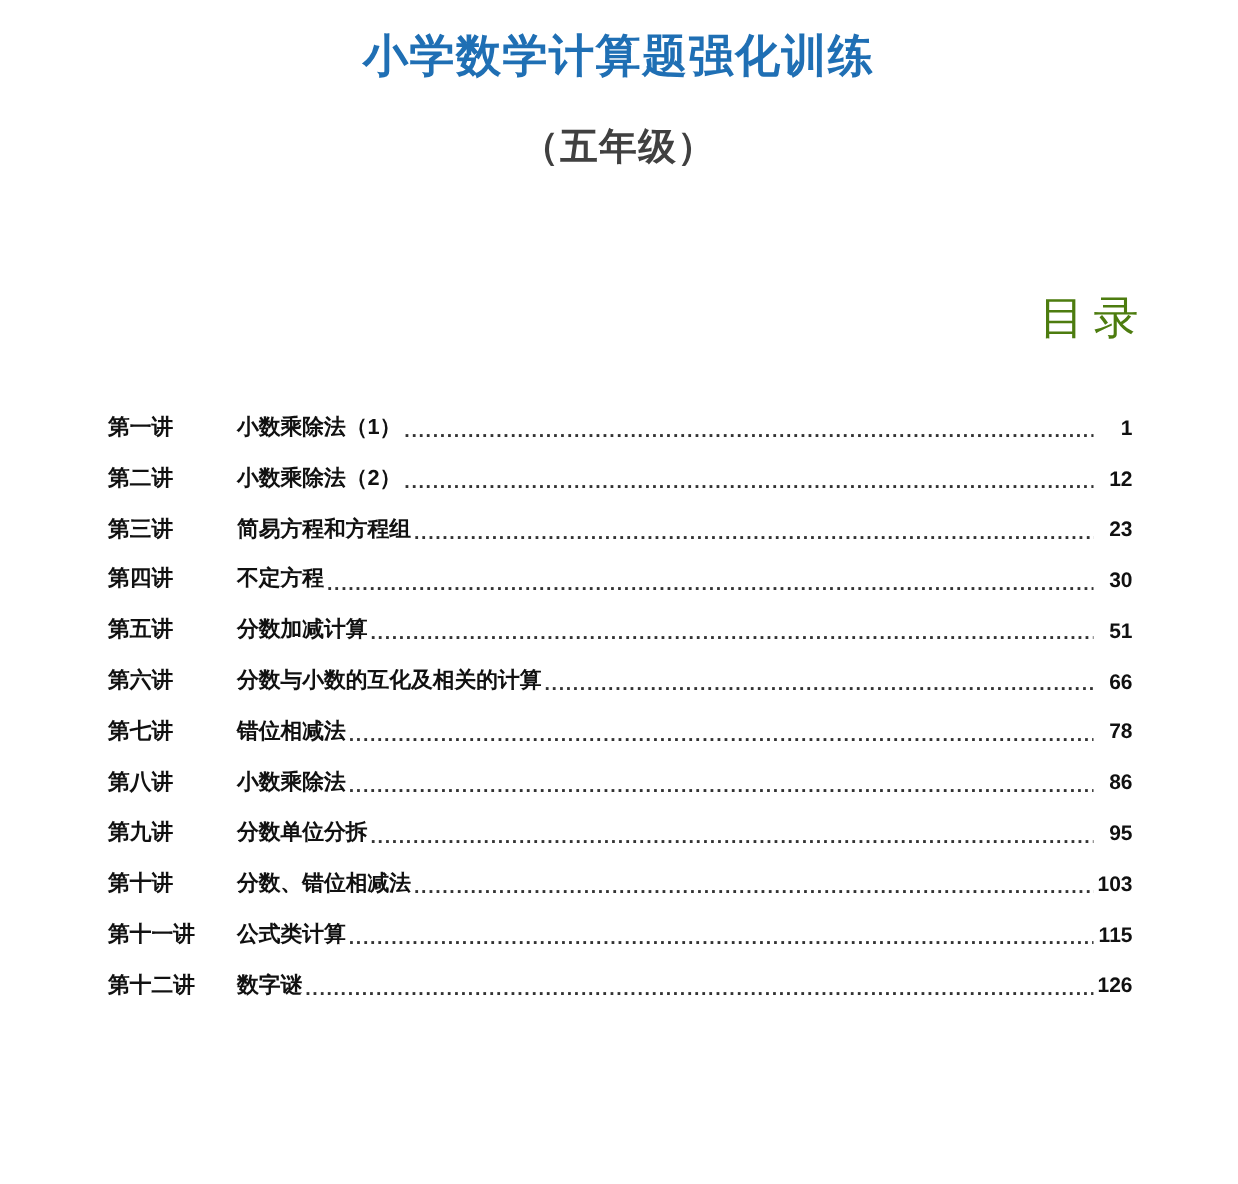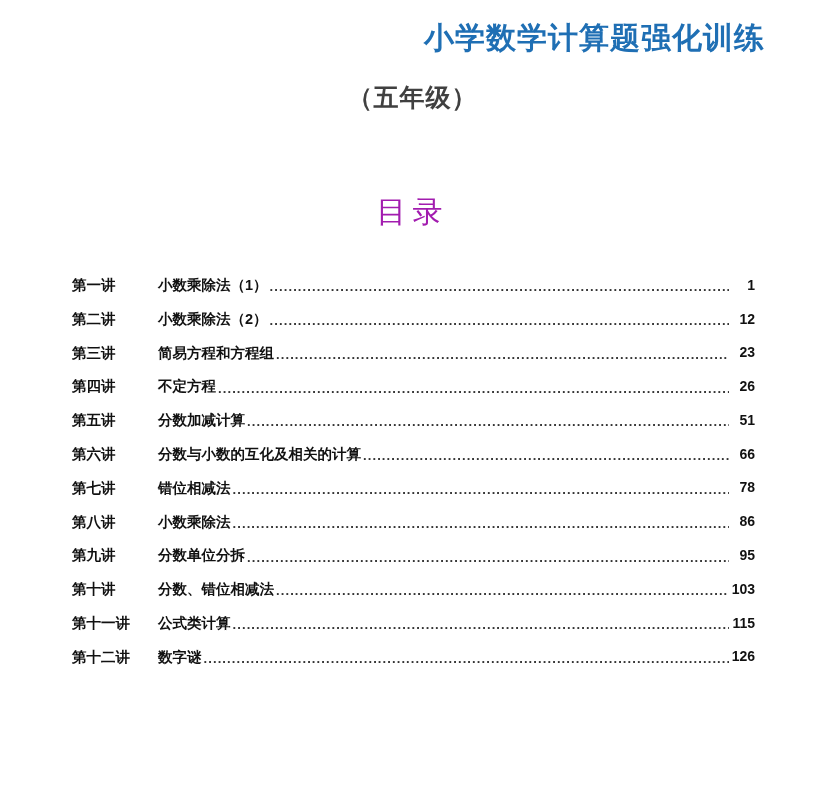--- a/index.html
+++ b/index.html
@@ -16,42 +16,42 @@
   }
   .page {
     position: relative;
     width: 825px;
     height: 789px;
     box-sizing: border-box;
     padding: 0 60px;
   }
   .doc-title {
     margin-top: 18px;
-    text-align: right;
+    text-align: center;
     font-size: 30px;
     font-weight: bold;
     color: #1F6FB4;
     letter-spacing: 1px;
     line-height: 1.3;
   }
   .doc-subtitle {
     margin-top: 24px;
     text-align: center;
     font-size: 25px;
     font-weight: bold;
     color: #404040;
     letter-spacing: 1px;
   }
   .toc-heading {
     margin-top: 78px;
-    text-align: center;
+    text-align: right;
     font-family: "DejaVu Serif", "Liberation Serif", serif;
     font-size: 30px;
     font-weight: normal;
-    color: #a21caf;
+    color: #4d7c0f;
     letter-spacing: 6px;
   }
   .toc {
     margin-top: 42px;
     padding: 0 10px 0 12px;
   }
   .toc-row {
     display: flex;
     align-items: flex-end;
     font-size: 14.5px;
@@ -119,21 +119,21 @@
       <span class="toc-lecture">第三讲</span>
       <span class="toc-name">简易方程和方程组</span>
       <span class="toc-dots">.......................................................................................................................................................</span>
       <span class="toc-page">23</span>
     </div>
 
     <div class="toc-row">
       <span class="toc-lecture">第四讲</span>
       <span class="toc-name">不定方程</span>
       <span class="toc-dots">.......................................................................................................................................................</span>
-      <span class="toc-page">26</span>
+      <span class="toc-page">30</span>
     </div>
 
     <div class="toc-row">
       <span class="toc-lecture">第五讲</span>
       <span class="toc-name">分数加减计算</span>
       <span class="toc-dots">.......................................................................................................................................................</span>
       <span class="toc-page">51</span>
     </div>
 
     <div class="toc-row">

